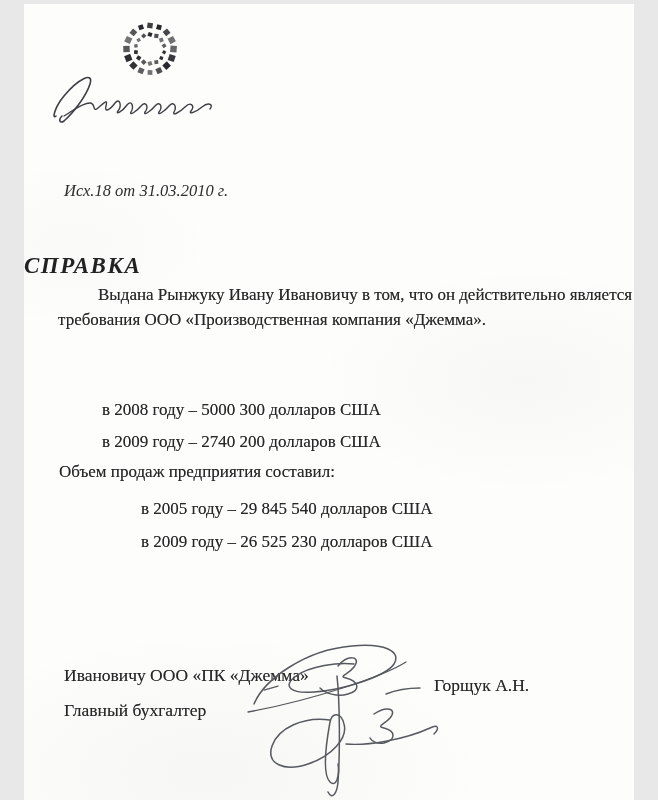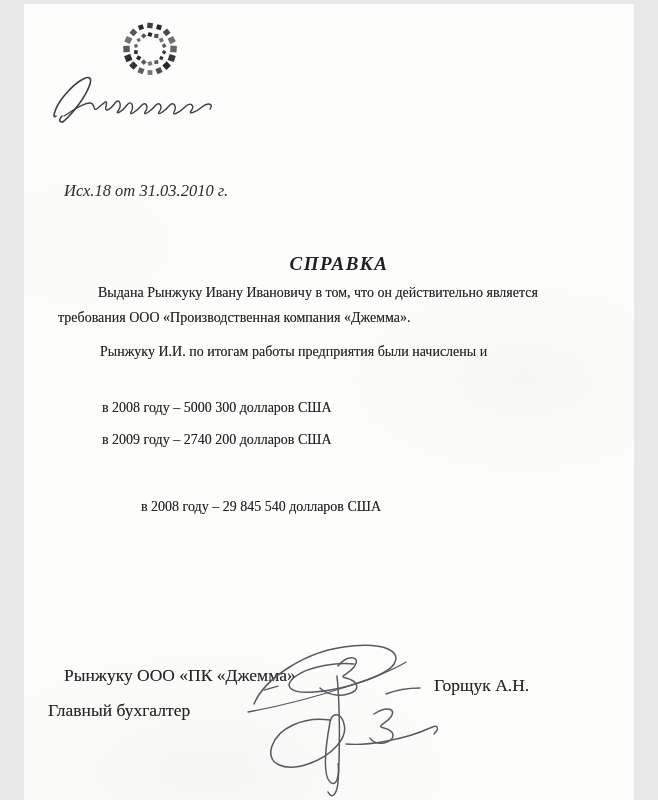--- a/index.html
+++ b/index.html
@@ -14,34 +14,33 @@
     overflow:hidden;
     color:#262626;
     background:
       radial-gradient(ellipse 300px 160px at 82% 47%, rgba(60,60,60,0.03), transparent 70%),
       radial-gradient(ellipse 400px 200px at 30% 96%, rgba(60,60,60,0.035), transparent 70%),
       radial-gradient(ellipse 200px 120px at 8% 30%, rgba(60,60,60,0.02), transparent 70%),
       #fdfdfc;
   }
   .abs{position:absolute;white-space:nowrap;}
   .body-text{
-    font-size:14px;
+    font-size:17px;
     line-height:1.2;
     color:#272727;
     text-shadow:0 0 0.6px rgba(40,40,40,0.55);
   }
   .ref-line{
     font-style:italic;
     font-size:16.5px;
     color:#2e2e2e;
   }
   .doc-title{
     left:0;top:249px;width:630px;
-    text-align:center;
-    font-size:19px;
+    font-size:23px;
     font-weight:bold;
     font-style:italic;
     letter-spacing:1.5px;
     color:#222;
   }
   .sig-label{font-size:17.5px;color:#272727;text-shadow:0 0 0.6px rgba(40,40,40,0.5);}
   svg{display:block;overflow:visible;}
   .scribble{fill:none;stroke:#56595e;stroke-linecap:round;stroke-linejoin:round;}
   .hand{fill:none;stroke:#3d3f44;stroke-linecap:round;stroke-linejoin:round;}
 </style>
@@ -88,31 +87,32 @@
     <path class="hand" stroke-width="1.4" d="M12,46 C22,40 30,33 38,33 C44,33 40,43 46,38 C52,33 56,28 54,36 C52,43 58,40 63,33 C68,27 70,36 66,41 C63,45 70,42 75,35 C80,29 82,37 79,42 C77,46 84,42 89,36 C94,30 97,37 93,42 C91,46 98,42 103,36 C108,30 111,37 107,42 C105,46 112,42 117,36 C122,30 125,37 122,42 C120,46 127,43 133,37 C139,31 143,36 139,41 C136,45 144,42 150,37 C156,32 162,34 158,39"></path>
   </svg>
 
   <div class="abs ref-line" style="left:40px;top:177px;">Исх.18 от 31.03.2010 г.</div>
 
   <div class="abs doc-title">СПРАВКА</div>
 
   <div class="abs body-text" style="left:74px;top:281px;">Выдана Рынжуку Ивану Ивановичу  в том, что он действительно является</div>
   <div class="abs body-text" style="left:34px;top:306px;">требования ООО «Производственная компания «Джемма».</div>
 
-  <div class="abs body-text" style="left:76px;top:340px;">Рынжуку И.И. по итогам работы предприятия были начислены и</div>
 
   <div class="abs body-text" style="left:78px;top:396px;">в 2008 году – 5000 300 долларов США</div>
   <div class="abs body-text" style="left:78px;top:428px;text-align:center;">в 2009 году – 2740 200 долларов США</div>
 
+  <div class="abs body-text" style="left:35px;top:458px;">Объем продаж  предприятия составил:</div>
 
-  <div class="abs body-text" style="left:117px;top:495px;">в 2008 году – 29 845 540 долларов США</div>
+  <div class="abs body-text" style="left:117px;top:495px;">в 2005 году – 29 845 540 долларов США</div>
+  <div class="abs body-text" style="left:117px;top:528px;">в 2009 году – 26 525 230 долларов США</div>
 
 
-  <div class="abs sig-label" style="left:40px;top:661px;">Рынжуку ООО «ПК «Джемма»</div>
-  <div class="abs sig-label" style="left:24px;top:696px;">Главный бухгалтер</div>
+  <div class="abs sig-label" style="left:40px;top:661px;">Ивановичу ООО «ПК «Джемма»</div>
+  <div class="abs sig-label" style="left:40px;top:696px;">Главный бухгалтер</div>
   <div class="abs sig-label" style="left:410px;top:671px;">Горщук А.Н.</div>
 
   <svg class="abs" style="left:210px;top:620px;" width="220" height="178" viewBox="0 0 220 178">
 
     <path class="scribble" stroke-width="1.5" d="M20,80 C30,56 70,26 118,22 C150,19 168,27 160,40 C152,52 110,66 80,68 C56,70 48,62 62,52 C76,42 104,38 120,40"></path>
     <path class="scribble" stroke-width="1.5" d="M104,42 C114,30 128,32 120,43 C114,51 104,52 112,54 C124,57 128,66 114,70 C104,73 92,70 86,64"></path>
     <path class="scribble" stroke-width="1.3" d="M172,38 C150,52 80,76 14,88"></path>
     <path class="scribble" stroke-width="1.3" d="M30,66 L44,62"></path>
 
     <path class="scribble" stroke-width="1.5" d="M96,96 C70,92 44,104 38,122 C32,140 50,148 74,140 C98,132 114,114 110,100 C107,88 98,88 96,98 C92,120 88,150 96,158 C102,164 106,152 104,140"></path>

